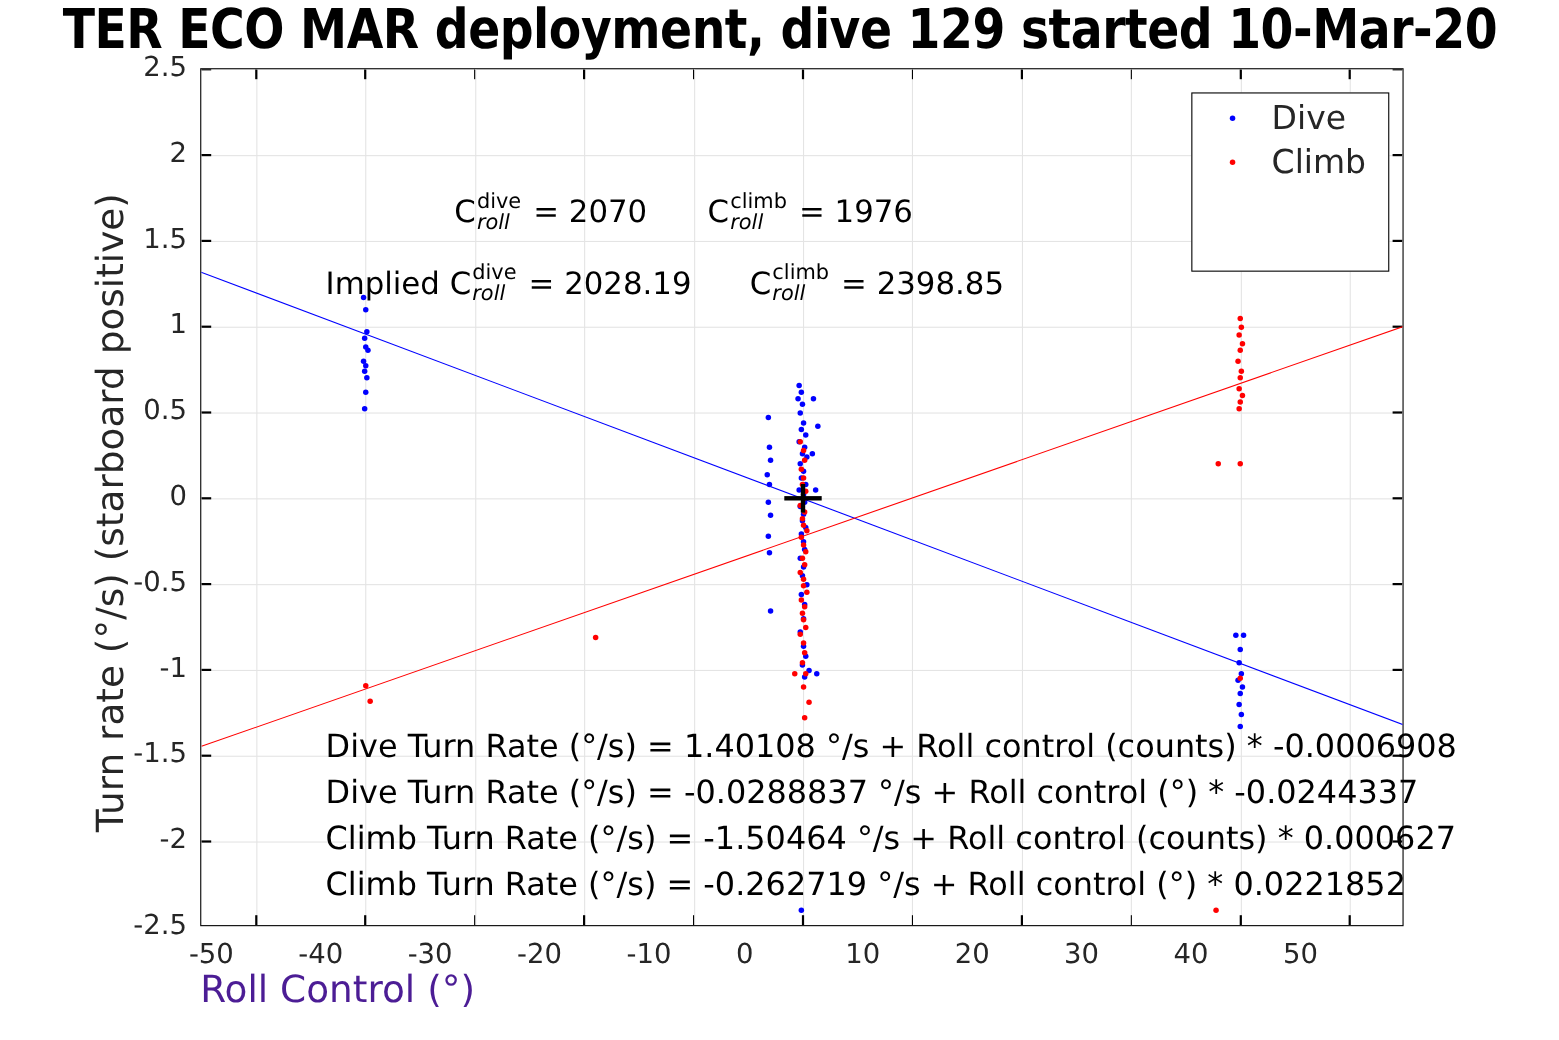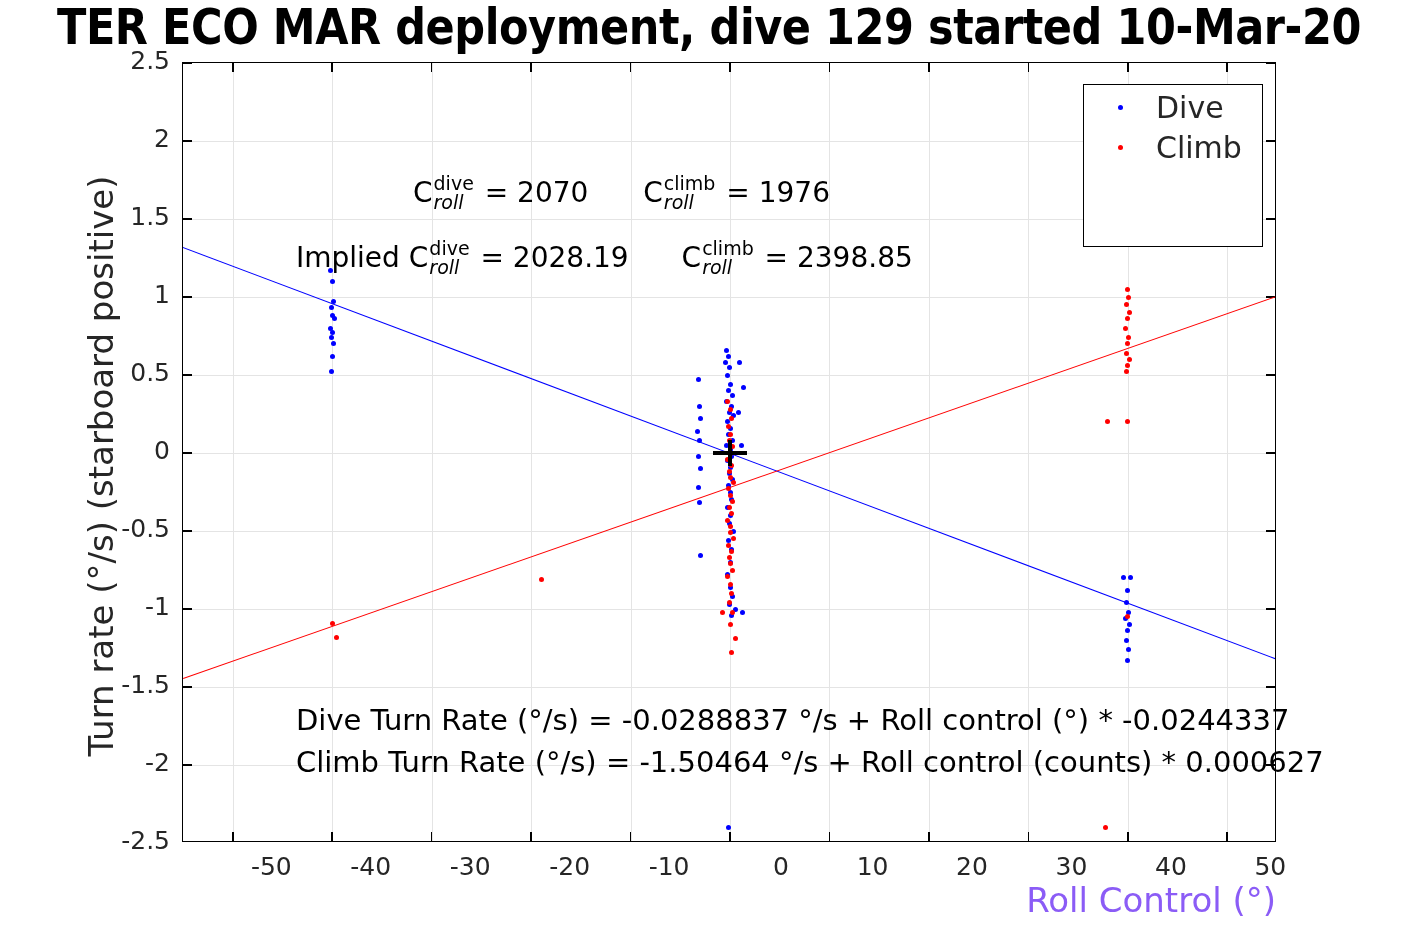--- a/index.html
+++ b/index.html
@@ -66,34 +66,34 @@
   .ylabel-tick {
     position: absolute;
     right: 1288px; 
     text-align: right;
     font-size: 25px;
     color: #262626;
     white-space: nowrap;
   }
   .xlabel-tick {
     position: absolute;
-    text-align: right;
+    text-align: left;
     font-size: 25px;
     color: #262626;
     white-space: nowrap;
   }
 
   
   .axis-title-x {
     position: absolute;
     left: 182px; width: 1094px;
     top: 880px;
-    text-align: right;
+    text-align: left;
     font-size: 34px;
-    color: #8b5cf6;
+    color: #4c1d95;
   }
   .axis-title-y {
     position: absolute;
     left: -294px; top: 446px;
     width: 790px;
     text-align: center;
     font-size: 34px;
     color: #262626;
     transform: rotate(-90deg);
     transform-origin: center;
@@ -437,16 +437,18 @@
         <span class="sup">dive</span>
         <span class="sub">roll</span>
       </span><span> = 2028.19</span>
     <span style="display:inline-block;width:44px"></span><span>C</span><span class="frac">
         <span class="sup">climb</span>
         <span class="sub">roll</span>
       </span><span> = 2398.85</span>
   </div>
 
 
+  <div class="eqline" style="left:296px; top:664px;">Dive Turn Rate (°/s) = 1.40108 °/s + Roll control (counts) * -0.0006908</div>
   <div class="eqline" style="left:296px; top:706px;">Dive Turn Rate (°/s) = -0.0288837 °/s + Roll control (°) * -0.0244337</div>
   <div class="eqline" style="left:296px; top:748px;">Climb Turn Rate (°/s) = -1.50464 °/s + Roll control (counts) * 0.000627</div>
+  <div class="eqline" style="left:296px; top:790px;">Climb Turn Rate (°/s) = -0.262719 °/s + Roll control (°) * 0.0221852</div>
 
 </div>
 
 </body></html>

